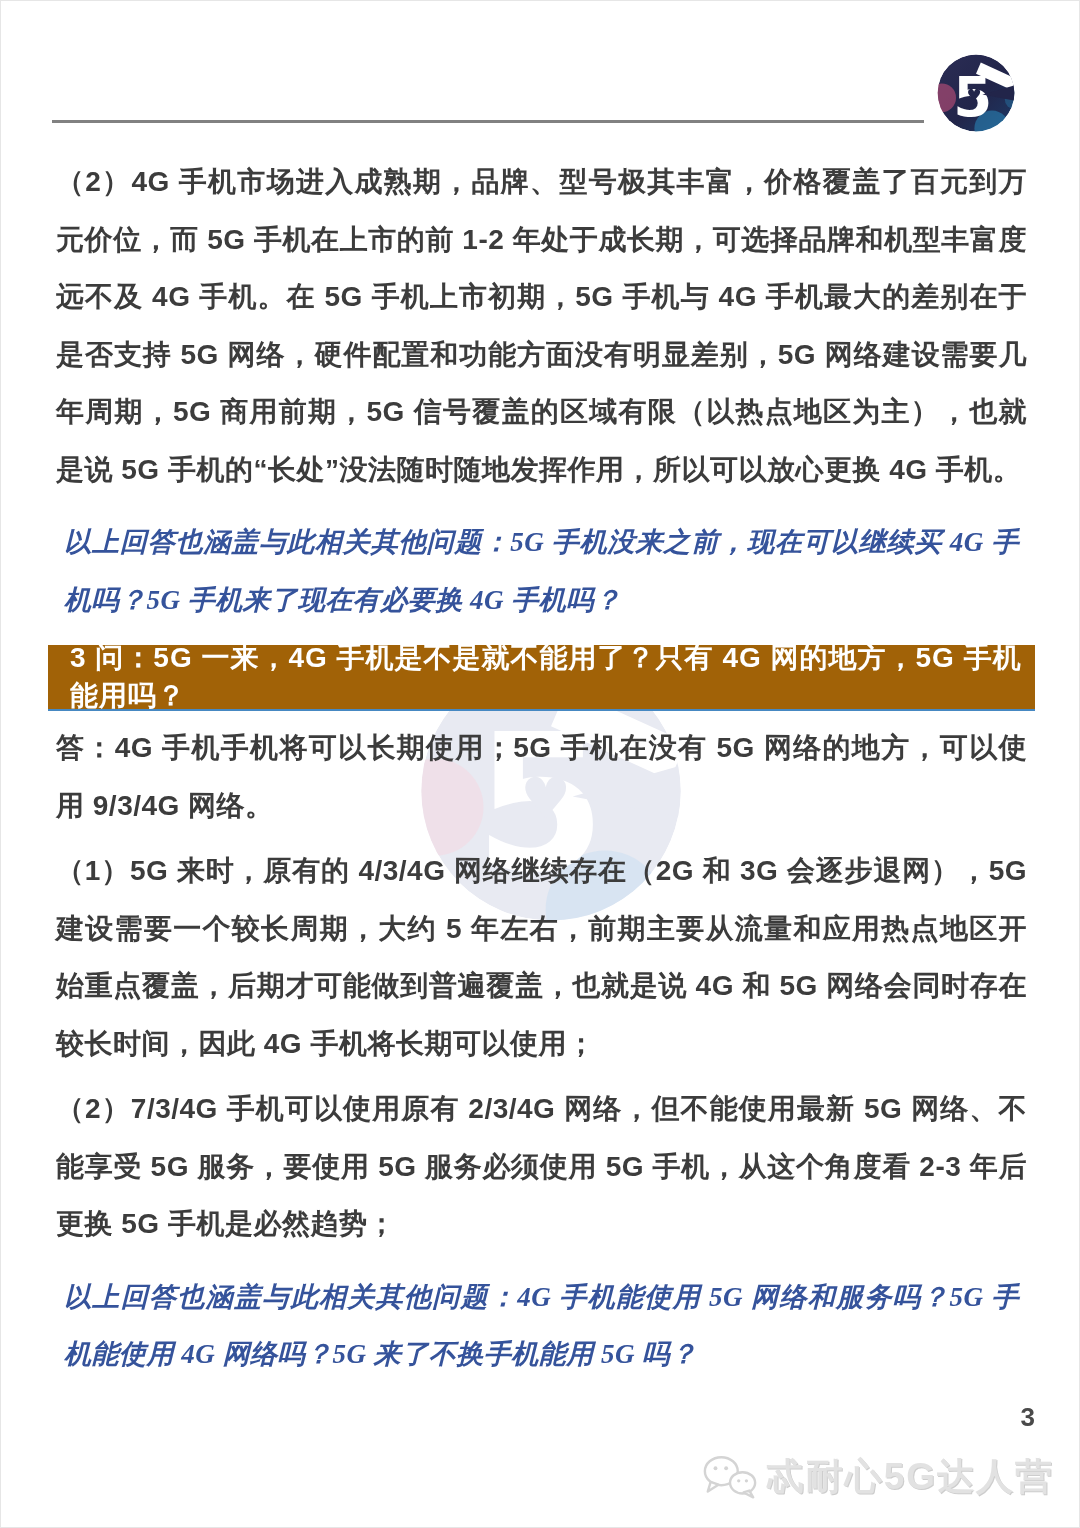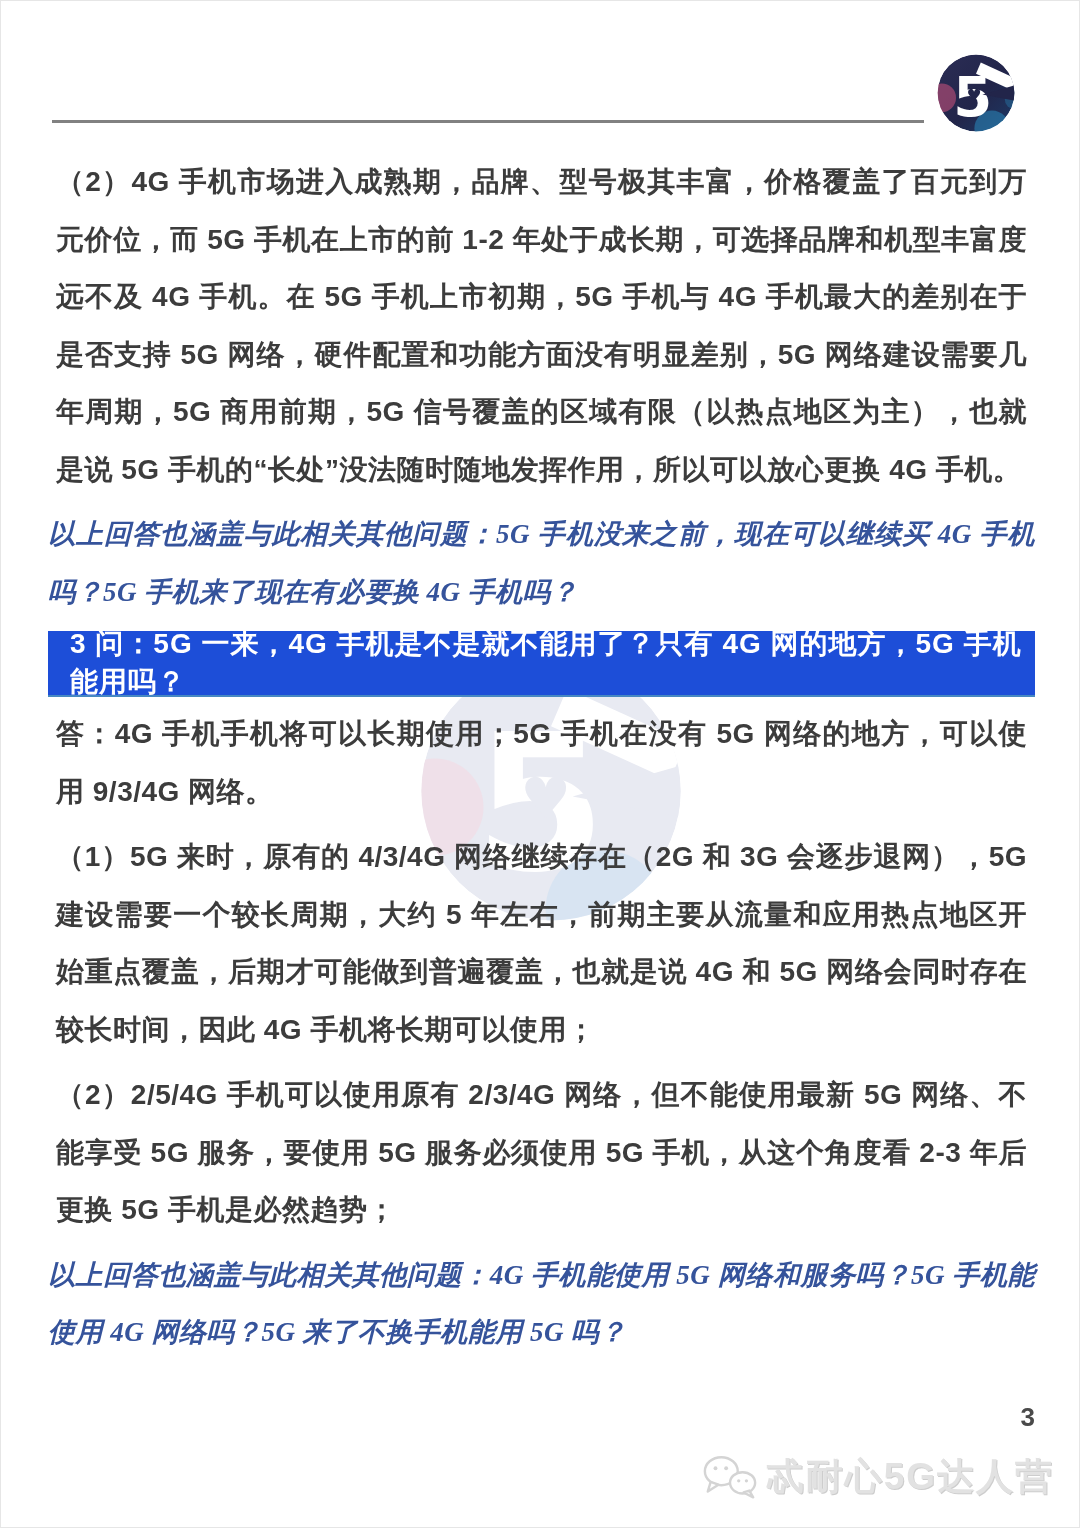--- a/index.html
+++ b/index.html
@@ -20,28 +20,28 @@
   .content{
     position:absolute;left:48px;top:145px;width:987px;z-index:1;
   }
   p.body{
     margin:8px;
     font-size:28px;line-height:57.5px;
     color:#3c3c3c;font-weight:600;letter-spacing:.5px;
   }
   p.jp{text-align:justify;}
   p.note{
-    margin:0;
+    margin:16px;
     font-family:"Liberation Serif", serif;font-style:italic;
     font-size:27px;line-height:57.5px;font-weight:600;
     color:#35539b;letter-spacing:.5px;text-align:justify;
   }
   .banner{
     margin:10px 0 2px 0;
-    height:66px;background:#1d4ed8;
+    height:66px;background:#a16207;
     display:flex;align-items:center;
     padding:0 12px 0 22px;box-sizing:border-box;
     border-bottom:2px solid #4688c2;
   }
   .banner span{
     color:#ffffff;font-size:28px;font-weight:bold;letter-spacing:1px;
   }
   .page-number{
     position:absolute;right:45px;top:1402px;
     font-size:26px;color:#4a4a4a;font-weight:600;
@@ -109,21 +109,21 @@
   </div>
 
   <div class="content">
     <p class="body jp">（2）4G 手机市场进入成熟期，品牌、型号极其丰富，价格覆盖了百元到万元价位，而 5G 手机在上市的前 1-2 年处于成长期，可选择品牌和机型丰富度远不及 4G 手机。在 5G 手机上市初期，5G 手机与 4G 手机最大的差别在于是否支持 5G 网络，硬件配置和功能方面没有明显差别，5G 网络建设需要几年周期，5G 商用前期，5G 信号覆盖的区域有限（以热点地区为主），也就是说 5G 手机的“长处”没法随时随地发挥作用，所以可以放心更换 4G 手机。</p>
     <p class="note">以上回答也涵盖与此相关其他问题：5G 手机没来之前，现在可以继续买 4G 手机吗？5G 手机来了现在有必要换 4G 手机吗？</p>
     <div class="banner">
       <span>3 问：5G 一来，4G 手机是不是就不能用了？只有 4G 网的地方，5G 手机能用吗？</span>
     </div>
     <p class="body jp">答：4G 手机手机将可以长期使用；5G 手机在没有 5G 网络的地方，可以使用 9/3/4G 网络。</p>
     <p class="body jp">（1）5G 来时，原有的 4/3/4G 网络继续存在（2G 和 3G 会逐步退网），5G 建设需要一个较长周期，大约 5 年左右，前期主要从流量和应用热点地区开始重点覆盖，后期才可能做到普遍覆盖，也就是说 4G 和 5G 网络会同时存在较长时间，因此 4G 手机将长期可以使用；</p>
-    <p class="body jp">（2）2/5/4G 手机可以使用原有 2/3/4G 网络，但不能使用最新 5G 网络、不能享受 5G 服务，要使用 5G 服务必须使用 5G 手机，从这个角度看 2-3 年后更换 5G 手机是必然趋势；</p>
+    <p class="body jp">（2）7/3/4G 手机可以使用原有 2/3/4G 网络，但不能使用最新 5G 网络、不能享受 5G 服务，要使用 5G 服务必须使用 5G 手机，从这个角度看 2-3 年后更换 5G 手机是必然趋势；</p>
     <p class="note">以上回答也涵盖与此相关其他问题：4G 手机能使用 5G 网络和服务吗？5G 手机能使用 4G 网络吗？5G 来了不换手机能用 5G 吗？</p>
   </div>
 
   <div class="page-number">3</div>
 
   <div class="footer-wm">
     <span class="wm-icon">
       <svg viewBox="0 0 60 50" width="58" height="50">
         <g fill="#ffffff" stroke="#d4d4d4" stroke-width="2.5">
           <ellipse cx="21" cy="19" rx="17" ry="14.5"></ellipse>

